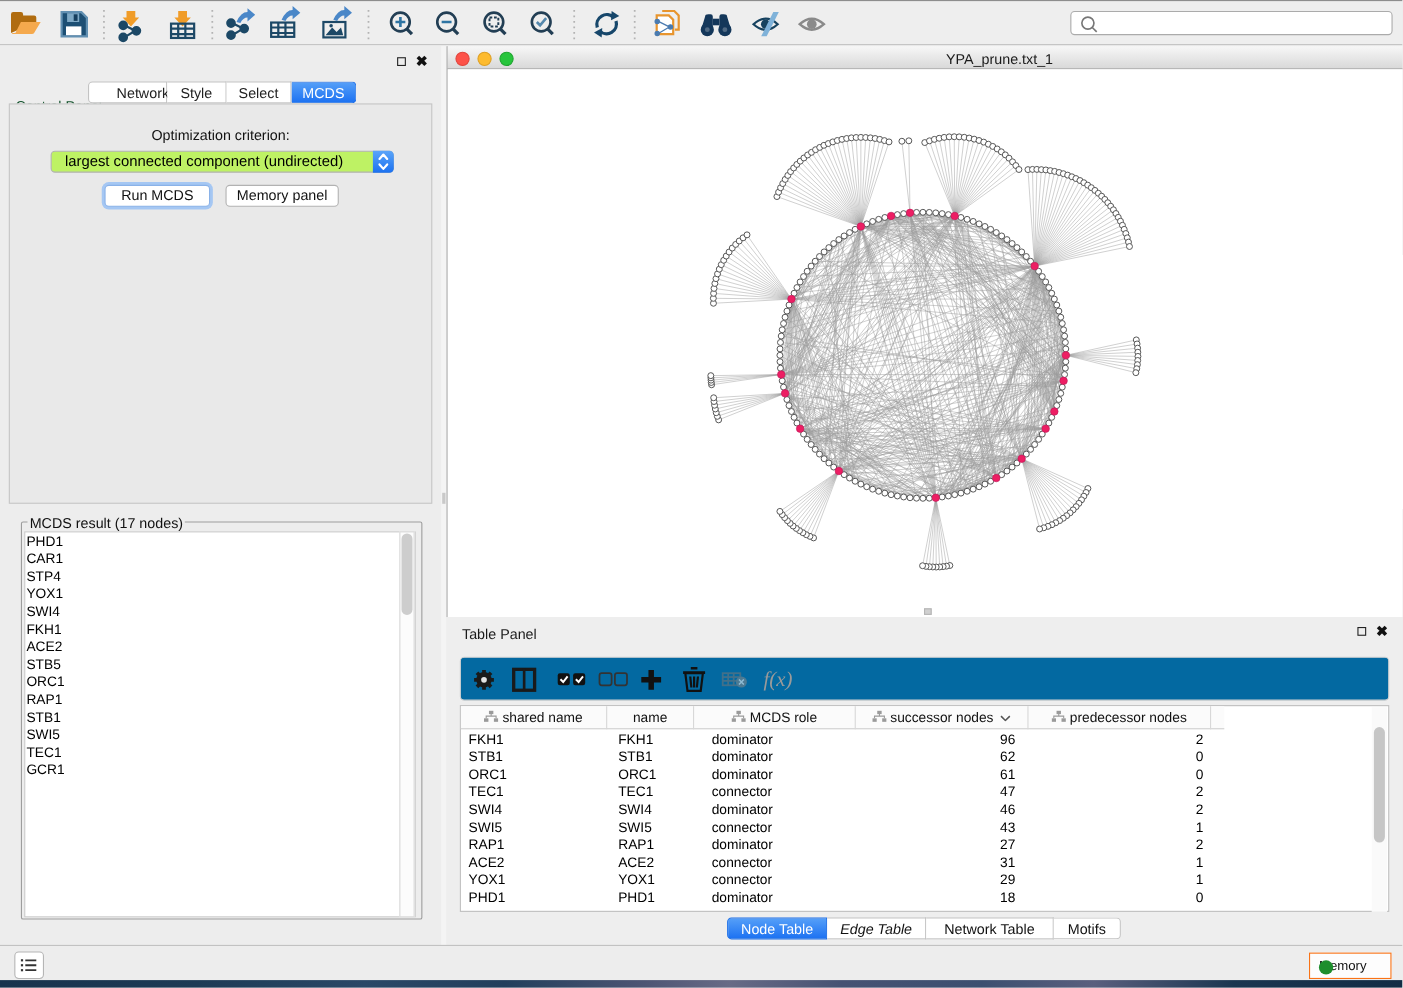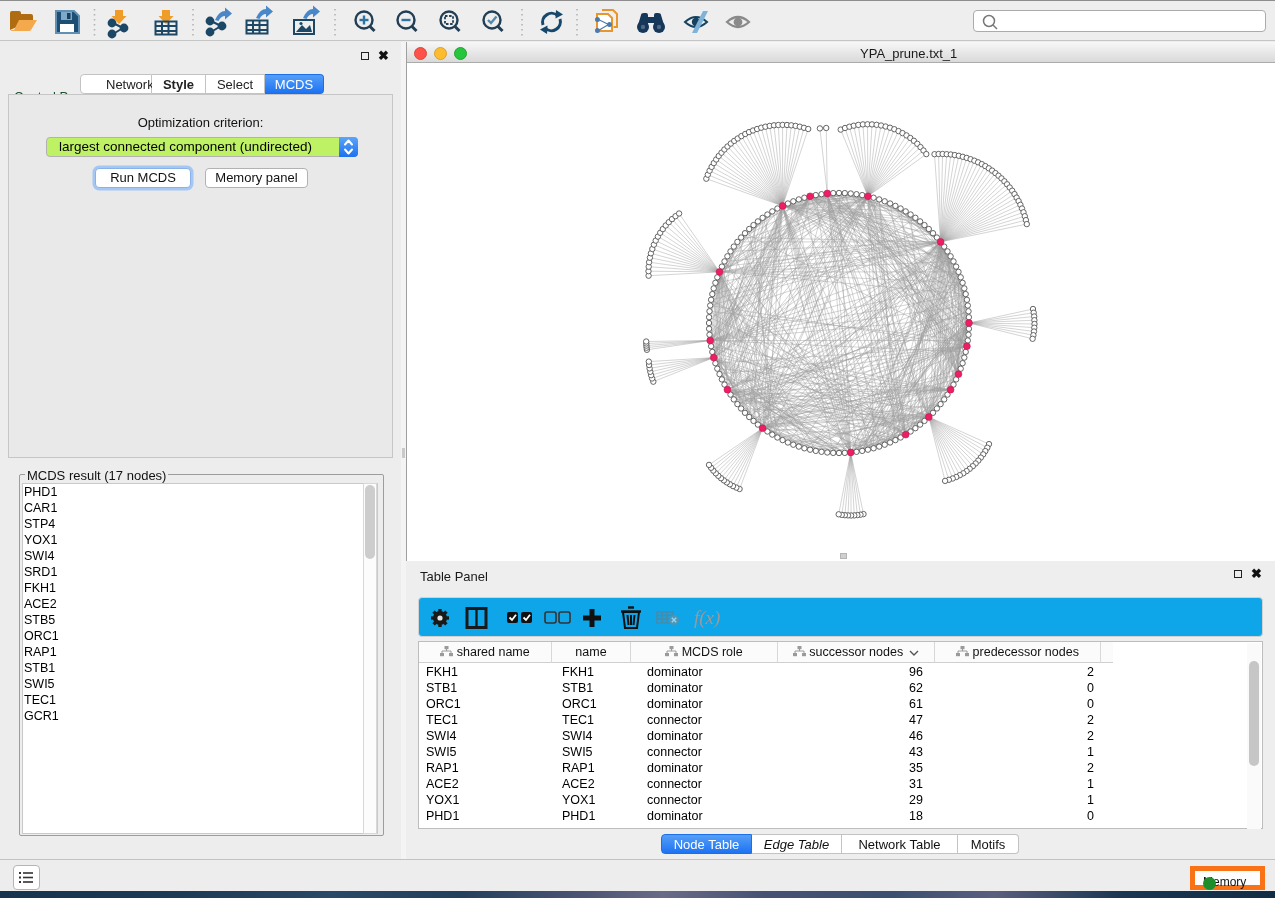--- a/index.html
+++ b/index.html
@@ -34,34 +34,34 @@
 
 #netwin { position:absolute; left:406px; top:42px; width:945px; height:519px; border-left:1px solid #9f9f9f; }
 #nettitle { position:absolute; left:0; top:0; width:100%; height:21px; background:linear-gradient(#f7f7f7,#d9d9d9); border-bottom:1px solid #ababab; }
 .light { position:absolute; top:4.5px; width:13px; height:13px; border-radius:50%; }
 #nettitletext { position:absolute; top:4px; left:453px; font-size:13px; color:#1a1a1a; }
 #netcanvas { position:absolute; left:0; top:21px; width:869px; height:498px; background:#fff; }
 #netgrip { position:absolute; left:433px; bottom:2px; width:7px; height:6px; background:#d0d0d0; border:1px solid #b5b5b5; }
 
 #tablepanel { position:absolute; left:406px; top:561px; width:869px; height:298px; background:#eeeeee; }
 #tp-title { position:absolute; left:14px; top:8px; font-size:13px; color:#1a1a1a; }
-#tp-toolbar { position:absolute; left:12px; top:36px; width:845px; height:40px; background:#0ea5e9; border:1px solid #d2d2d2; border-radius:4px; }
+#tp-toolbar { position:absolute; left:12px; top:36px; width:845px; height:40px; background:#0369a1; border:1px solid #d2d2d2; border-radius:4px; }
 #tp-table { position:absolute; left:12px; top:80px; width:845px; height:188px; background:#fff; border:1px solid #bdbdbd; }
 #tp-header { position:absolute; left:0; top:0; height:21px; width:694px; background:#fbfbfb; border-bottom:1px solid #cfcfcf; font-size:12.5px; color:#111; }
 .hcell { position:absolute; top:0; height:21px; border-right:1px solid #d8d8d8; text-align:center; line-height:21px; }
 .row { position:absolute; font-size:12.5px; color:#000; height:16px; line-height:16px; width:682px; }
 .c1 { position:absolute; left:7px; } .c2 { position:absolute; left:143px; } .c3 { position:absolute; left:228px; }
 .c4 { position:absolute; right:178px; text-align:right;} .c5 { position:absolute; right:7px; text-align:right;}
 #tp-scroll { position:absolute; right:1px; top:1px; width:14px; height:186px; background:#fafafa; }
 #tp-thumb { position:absolute; left:2px; top:18px; width:10px; height:105px; background:#c6c6c6; border-radius:5px; }
 .btab { position:absolute; top:273px; height:20px; background:#fff; border:1px solid #c3c3c3; border-left:none; font-size:13px; color:#111; text-align:center; line-height:19px; }
 
 #statusbar { position:absolute; left:0; top:859px; width:1275px; height:32px; background:#ededed; border-top:1px solid #c2c2c2; }
 #listbtn { position:absolute; left:13px; top:5px; width:27px; height:25px; background:#fff; border:1px solid #b5b5b5; border-radius:4px; }
-#membtn { position:absolute; left:1190px; top:6px; width:75px; height:24px; background:#fdfdfd; border:5px solid #f97316; font-size:12px; color:#111; line-height:22px; padding-left:8px;}
+#membtn { position:absolute; left:1190px; top:6px; width:75px; height:24px; background:#fdfdfd; border:1px solid #f97316; font-size:12px; color:#111; line-height:22px; padding-left:8px;}
 #memdot { position:absolute; left:8px; top:5.5px; width:13px; height:13px; border-radius:50%; background:#1e8e2d; }
 
 #wallpaper { position:absolute; left:0; top:891px; width:1275px; height:7px; background:linear-gradient(90deg,#17334d 0%,#1d3b55 14%,#2a4867 26%,#223f5c 36%,#4d5574 46%,#686b86 52%,#465273 60%,#3c4f70 70%,#5a5f7e 78%,#1a3650 88%,#122c44 100%); }
 </style></head><body>
 <div id="topbar">
 <svg class="abs" style="left:0;top:0" width="980" height="41" viewBox="0 0 980 41" xmlns="http://www.w3.org/2000/svg">
 
 <g>
  <path d="M10 29 L10 12 Q10 10 12 10 L19 10 Q21 10 21 12 L21 13 L31 13 Q33 13 33 15 L33 19 Z" fill="#b06c10"></path>
  <path d="M14 29 L19 19 L37 19 L31 29 Q30.5 30 29 30 L12 30 Q10.5 30 10.8 29 Z" fill="#f5a94d"></path>
@@ -182,21 +182,21 @@
         <circle cx="9" cy="9" r="5.5" fill="none" stroke="#777" stroke-width="1.5"></circle>
         <line x1="13" y1="13" x2="17" y2="17" stroke="#777" stroke-width="1.5"></line>
       </svg>
     </div>
 </div>
 <div id="ctrlpanel"></div>
 <div id="cp-title">Control Panel</div>
 <div class="winbtn-sq" style="left:361px;top:52px"></div>
 <div class="winbtn-x" style="left:378px;top:51px">✖</div>
 <div class="tab" style="left:80px;width:72px;border-left:1px solid #c3c3c3;border-radius:4px 0 0 4px;padding-left:25px;">Network</div>
-<div class="tab" style="left:152px;width:54px;font-weight:bold;">Style</div>
+<div class="tab" style="left:152px;width:54px;">Style</div>
 <div class="tab" style="left:206px;width:59px;">Select</div>
 <div class="tab tabsel" style="left:265px;width:59px;border-radius:0 4px 4px 0;">MCDS</div>
 <div id="tabpane">
 <div id="optlabel">Optimization criterion:</div>
 <div id="dropdown">largest connected component (undirected)<div id="dd-step"><svg width="19" height="20">
           <g fill="none" stroke="#fff" stroke-width="2" stroke-linecap="round" stroke-linejoin="round">
             <path d="M6 7.5 L9.5 3.5 L13 7.5"></path>
             <path d="M6 12.5 L9.5 16.5 L13 12.5"></path>
           </g>
         </svg></div></div>
@@ -204,21 +204,20 @@
 <div class="btn" id="closebtn">Memory panel</div>
 </div>
 <div id="groupbox">
     <div id="grouplabel" style="left:5px">MCDS result (17 nodes)</div>
     <div id="gblist">
 <div>PHD1</div>
 <div>CAR1</div>
 <div>STP4</div>
 <div>YOX1</div>
 <div>SWI4</div>
-<div>SRD1</div>
 <div>FKH1</div>
 <div>ACE2</div>
 <div>STB5</div>
 <div>ORC1</div>
 <div>RAP1</div>
 <div>STB1</div>
 <div>SWI5</div>
 <div>TEC1</div>
 <div>GCR1</div>
 </div>
@@ -1376,21 +1375,21 @@
         <span class="c1">SWI5</span>
         <span class="c2">SWI5</span>
         <span class="c3">connector</span>
         <span class="c4">43</span>
         <span class="c5">1</span>
       </div>
 <div class="row" style="top:118px">
         <span class="c1">RAP1</span>
         <span class="c2">RAP1</span>
         <span class="c3">dominator</span>
-        <span class="c4">35</span>
+        <span class="c4">27</span>
         <span class="c5">2</span>
       </div>
 <div class="row" style="top:134px">
         <span class="c1">ACE2</span>
         <span class="c2">ACE2</span>
         <span class="c3">connector</span>
         <span class="c4">31</span>
         <span class="c5">1</span>
       </div>
 <div class="row" style="top:150px">

